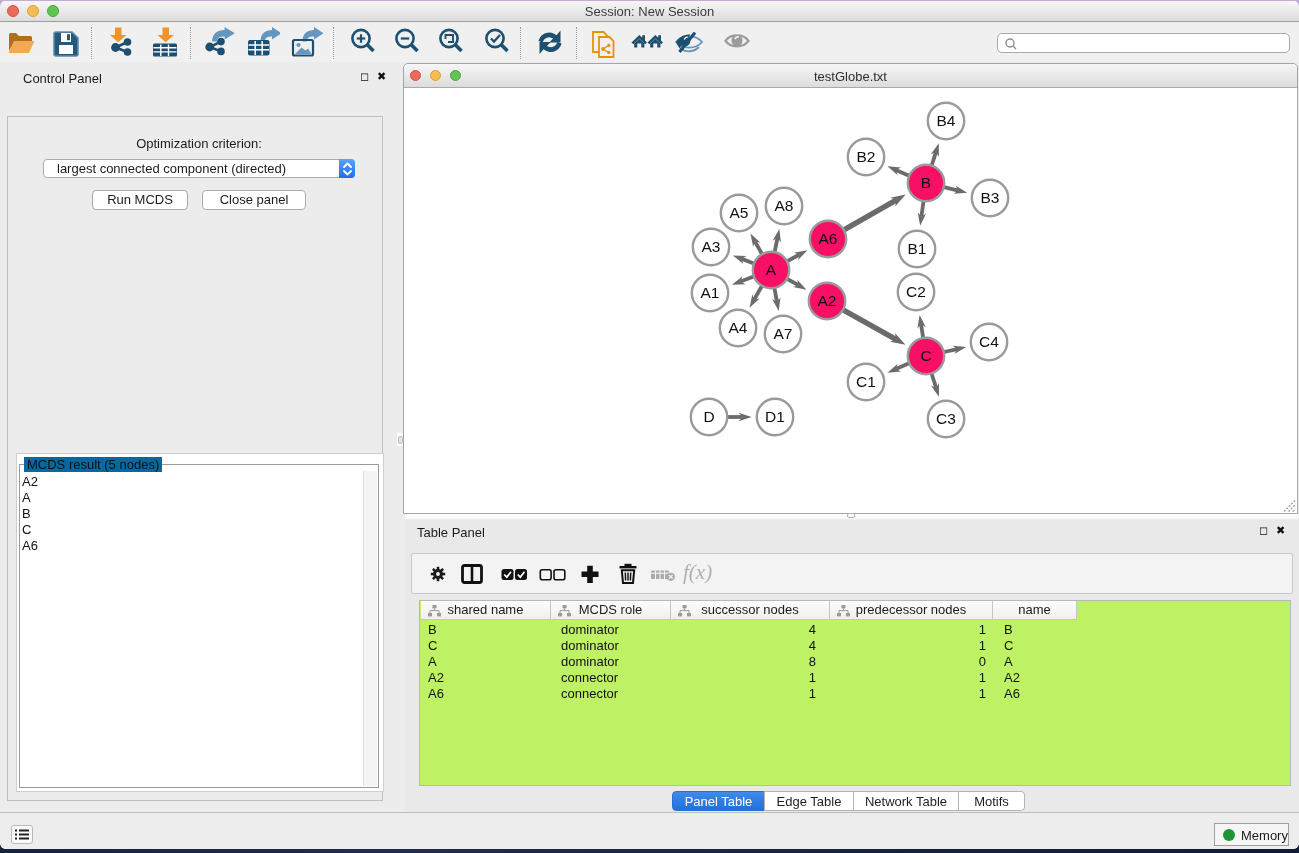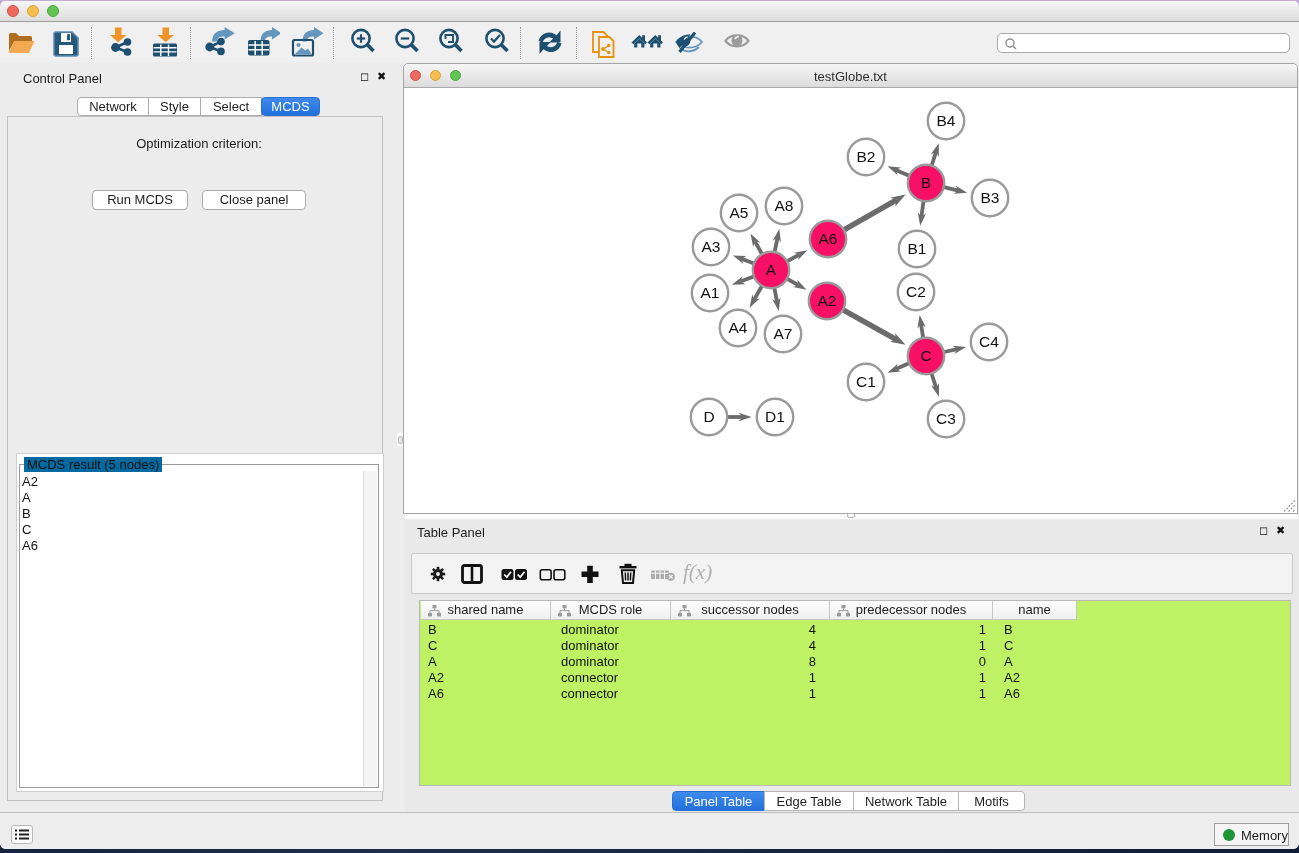--- a/index.html
+++ b/index.html
@@ -98,20 +98,21 @@
 <body>
 <div class="desktop-top"></div>
 <div style="position:absolute;left:0;top:0;width:1299px;height:1px;background:#c3abd6;z-index:50"></div>
 <div class="desktop-bottom"></div>
 <div class="appwin">
 
   <div class="titlebar">
     <div class="tl r" style="left:7px"></div>
     <div class="tl y" style="left:27px"></div>
     <div class="tl g" style="left:47px"></div>
+    <div class="title">Session: New Session</div>
   </div>
 
   <div class="toolbar" id="toolbar">
     <div class="sep" style="left:91px"></div>
     <div class="sep" style="left:190px"></div>
     <div class="sep" style="left:333px"></div>
     <div class="sep" style="left:520px"></div>
     <div class="sep" style="left:576px"></div>
     <div class="search">
       <svg width="16" height="16" style="position:absolute;left:5px;top:2px" viewBox="0 0 16 16">
@@ -236,28 +237,30 @@
         <path d="M10.8 5.2 a4.4 4.4 0 0 1 4 -2.6" fill="none" stroke="#efefef" stroke-width="1.6"></path>
       </svg>
     </div>
 
   <div class="cpanel">
     <div class="hdr">
       <div class="t">Control Panel</div>
       <div class="winbtn" style="left:360px">◻</div>
       <div class="winbtn" style="left:377px">✖</div>
     </div>
-    <div class="tabs">
-      <div class="tab first" style="width:72px">Network</div>
-      <div class="tab" style="width:53px">Style</div>
-      <div class="tab" style="width:62px">Select</div>
-      <div class="tab sel" style="width:59px">MCDS</div>
-    </div>
     <div class="cbody"></div>
     <div class="optlabel">Optimization criterion:</div>
+    <div class="combo">largest connected component (directed)
+      <div class="stepper">
+        <svg width="11" height="14" viewBox="0 0 11 14">
+          <path d="M2 5 L5.5 1.5 L9 5" fill="none" stroke="#fff" stroke-width="1.8" stroke-linecap="round" stroke-linejoin="round"></path>
+          <path d="M2 9 L5.5 12.5 L9 9" fill="none" stroke="#fff" stroke-width="1.8" stroke-linecap="round" stroke-linejoin="round"></path>
+        </svg>
+      </div>
+    </div>
     <div class="btn" style="left:92px; width:96px;">Run MCDS</div>
     <div class="btn" style="left:202px; width:104px;">Close panel</div>
     <div class="resultpanel">
       <div class="fieldbox"></div>
       <div class="fieldlabel">MCDS result (5 nodes)</div>
       <div class="items">A2<br>A<br>B<br>C<br>A6</div>
       <div class="fieldbox" style="border:none">
           <div class="lscroll"></div>
         </div>
     </div>

